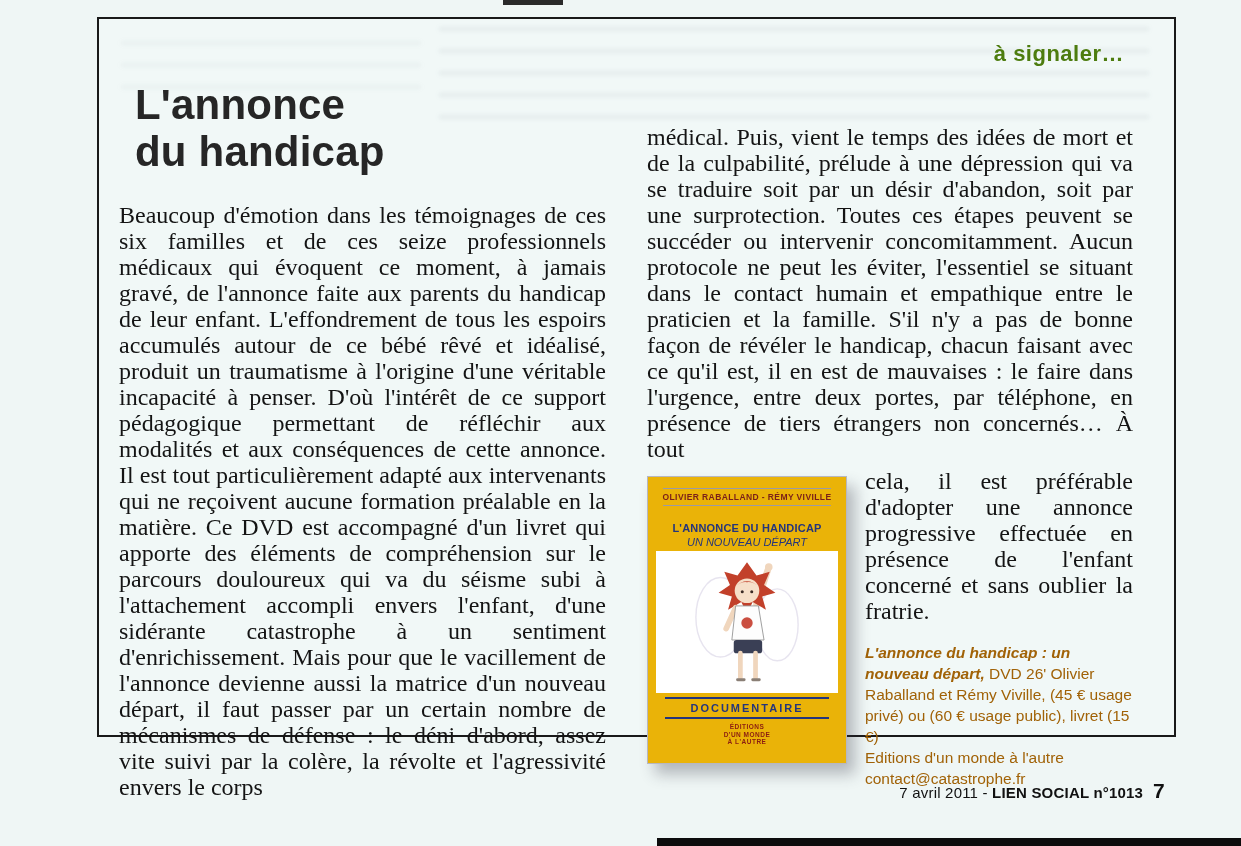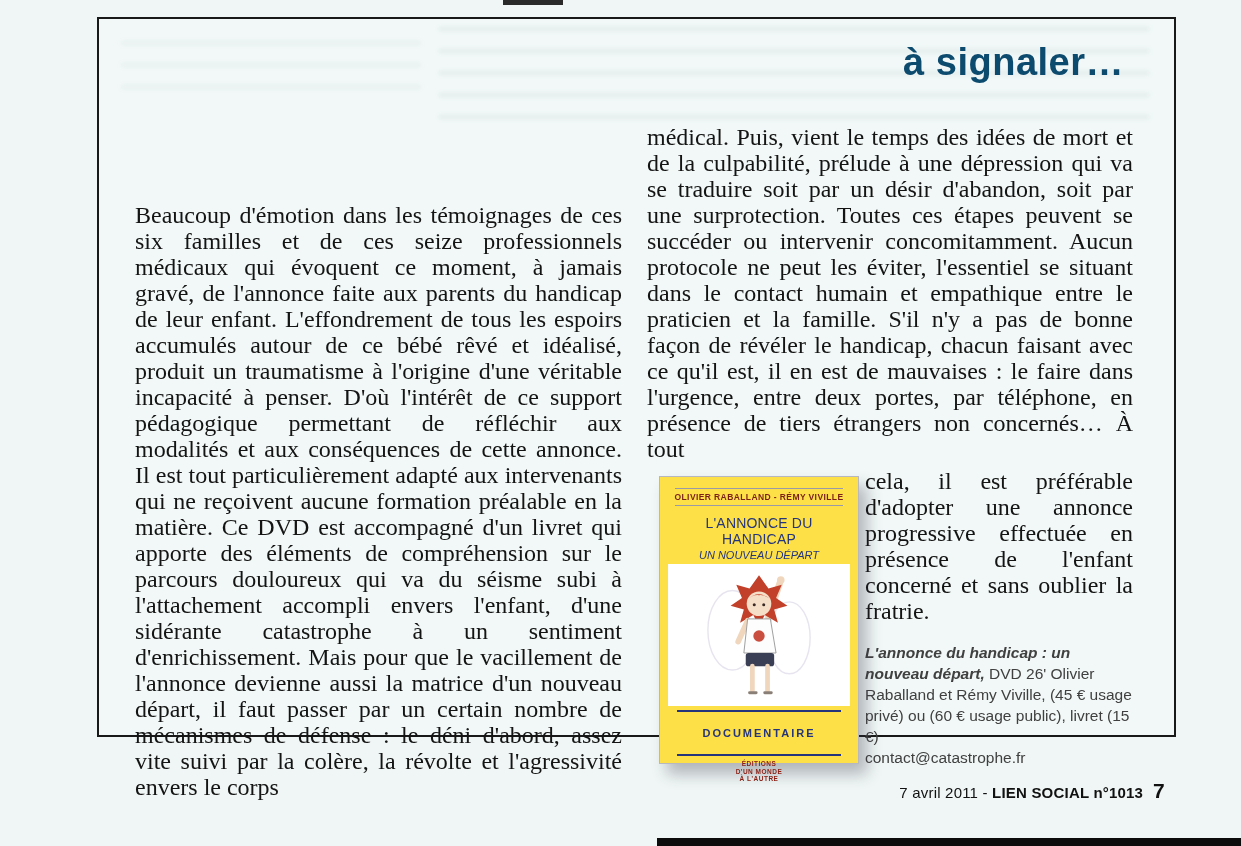--- a/index.html
+++ b/index.html
@@ -29,75 +29,75 @@
   .ghost-b {
     left:22px; top:22px; width:300px; height:58px;
     background:repeating-linear-gradient(to bottom, rgba(105,115,128,.06) 0 4px, rgba(105,115,128,0) 4px 22px);
     filter:blur(2px);
   }
 
   
   .section-label {
     position:absolute; top:22px; right:50px;
     font-family:"Liberation Sans", sans-serif;
-    font-size:38px; font-weight:600; letter-spacing:.5px;
-    color:#0c4a6e;
+    font-size:22px; font-weight:600; letter-spacing:.5px;
+    color:#4d7c0f;
   }
   .title {
     position:absolute; left:36px; top:62px;
     font-family:"Liberation Sans", sans-serif;
     font-size:42px; line-height:47px; font-weight:600;
     color:#262626; letter-spacing:.2px;
   }
 
   
   .col { position:absolute; text-align:justify; hyphens:auto; }
   .col p { font-size:24px; line-height:26px; color:#141414; }
-  .col-left  { left:36px;  top:183px; width:487px;font-family:Liberation Serif, serif; }
+  .col-left  { left:20px;  top:183px; width:487px;font-family:Liberation Serif, serif; }
   .col-right { left:548px; top:105px; width:486px; }
 
   .wrap-zone { position:relative; margin-top:6px; min-height:306px; }
   .p-beside { margin-left:218px; }
   .caption  {
     margin-left:218px; margin-top:18px;
     font-family:"Liberation Sans", sans-serif;
-    font-size:15.5px; line-height:21px; color:#404040;
+    font-size:15.5px; line-height:21px; color:#a16207;
     text-align:left;
   }
   .cap-lead { font-weight:bold; font-style:italic; }
 
   
   .dvd-cover {
-    position:absolute; left:12px; top:8px; width:200px; height:288px;
-    background:#fde047;
+    position:absolute; left:0; top:8px; width:200px; height:288px;
+    background:#eab308;
     border:1px solid #b7b7c0;
     box-shadow:8px 10px 14px rgba(55,55,70,.33);
     padding:9px 8px 6px;
     text-align:center;
     font-family:"Liberation Sans", sans-serif;
   }
   .cover-rule { height:1px; background:#9a9aa6; width:92%; margin:2px auto; }
   .cover-authors {
     font-size:8.5px; font-weight:bold; letter-spacing:.4px;
     color:#7a1f1a; text-transform:uppercase; padding:1px 0;
   }
   .cover-title {
-    margin-top:9px; font-size:14px; font-weight:normal;
+    margin-top:16px; font-size:11px; font-weight:bold;
     color:#24357c; letter-spacing:.2px; text-transform:uppercase;
   }
   .cover-subtitle {
     margin-top:2px; font-size:11px; font-weight:normal; font-style:italic;
     color:#24357c; text-transform:uppercase;
   }
   .cover-art { margin-top:3px; height:142px; background:#fff; }
   .cover-art svg { width:100%; height:100%; }
   .cover-genre {
     width:90%; margin:4px auto 0;
     border-top:2px solid #24357c; border-bottom:2px solid #24357c;
-    padding:15px 0; font-size:11px; font-weight:bold; letter-spacing:2px;
+    padding:3px 0; font-size:11px; font-weight:bold; letter-spacing:2px;
     color:#24357c;
   }
   .cover-logo {
     margin-top:4px; font-size:6.5px; line-height:7.5px;
     font-weight:bold; letter-spacing:.5px; color:#8a1d12;
   }
 
   
   .footer {
     position:absolute; right:76px; top:779px;
@@ -114,20 +114,21 @@
 </head>
 <body>
 
 <div class="frame">
 
   <div class="ghost ghost-a"></div>
   <div class="ghost ghost-b"></div>
 
   <div class="section-label">à signaler…</div>
 
+  <h1 class="title"><span>L'annonce</span><br><span>du handicap</span></h1>
 
   <div class="col col-left">
     <p>Beaucoup d'émotion dans les témoignages de ces six familles et de ces seize professionnels médicaux qui évoquent ce moment, à jamais gravé, de l'annonce faite aux parents du handicap de leur enfant. L'effondrement de tous les espoirs accumulés autour de ce bébé rêvé et idéalisé, produit un traumatisme à l'origine d'une véritable incapacité à penser. D'où l'intérêt de ce support pédagogique permettant de réfléchir aux modalités et aux conséquences de cette annonce. Il est tout particulièrement adapté aux intervenants qui ne reçoivent aucune formation préalable en la matière. Ce DVD est accompagné d'un livret qui apporte des éléments de compréhension sur le parcours douloureux qui va du séisme subi à l'attachement accompli envers l'enfant, d'une sidérante catastrophe à un sentiment d'enrichissement. Mais pour que le vacillement de l'annonce devienne aussi la matrice d'un nouveau départ, il faut passer par un certain nombre de mécanismes de défense : le déni d'abord, assez vite suivi par la colère, la révolte et l'agressivité envers le corps</p>
   </div>
 
   <div class="col col-right">
     <p>médical. Puis, vient le temps des idées de mort et de la culpabilité, prélude à une dépression qui va se traduire soit par un désir d'abandon, soit par une surprotection. Toutes ces étapes peuvent se succéder ou intervenir concomitamment. Aucun protocole ne peut les éviter, l'essentiel se situant dans le contact humain et empathique entre le praticien et la famille. S'il n'y a pas de bonne façon de révéler le handicap, chacun faisant avec ce qu'il est, il en est de mauvaises : le faire dans l'urgence, entre deux portes, par téléphone, en présence de tiers étrangers non concernés… À tout</p>
 
     <div class="wrap-zone">
 
@@ -163,20 +164,21 @@
           <div>ÉDITIONS</div>
           <div>D'UN MONDE</div>
           <div>À L'AUTRE</div>
         </div>
       </div>
 
       <p class="p-beside">cela, il est préférable d'adopter une annonce progressive effectuée en présence de l'enfant concerné et sans oublier la fratrie.</p>
 
       <div class="caption">
         <span class="cap-lead">L'annonce du handicap : un nouveau départ,</span><span> DVD 26' Olivier Raballand et Rémy Viville, (45 € usage privé) ou (60 € usage public), livret (15 €)</span>
+        <div>Editions d'un monde à l'autre</div>
         <div>contact@catastrophe.fr</div>
       </div>
 
     </div>
   </div>
 </div>
 
 <div class="footer">
   <span>7 avril 2011 - </span><span class="mag">LIEN SOCIAL n°1013</span><span class="pagenum">7</span>
 </div>

